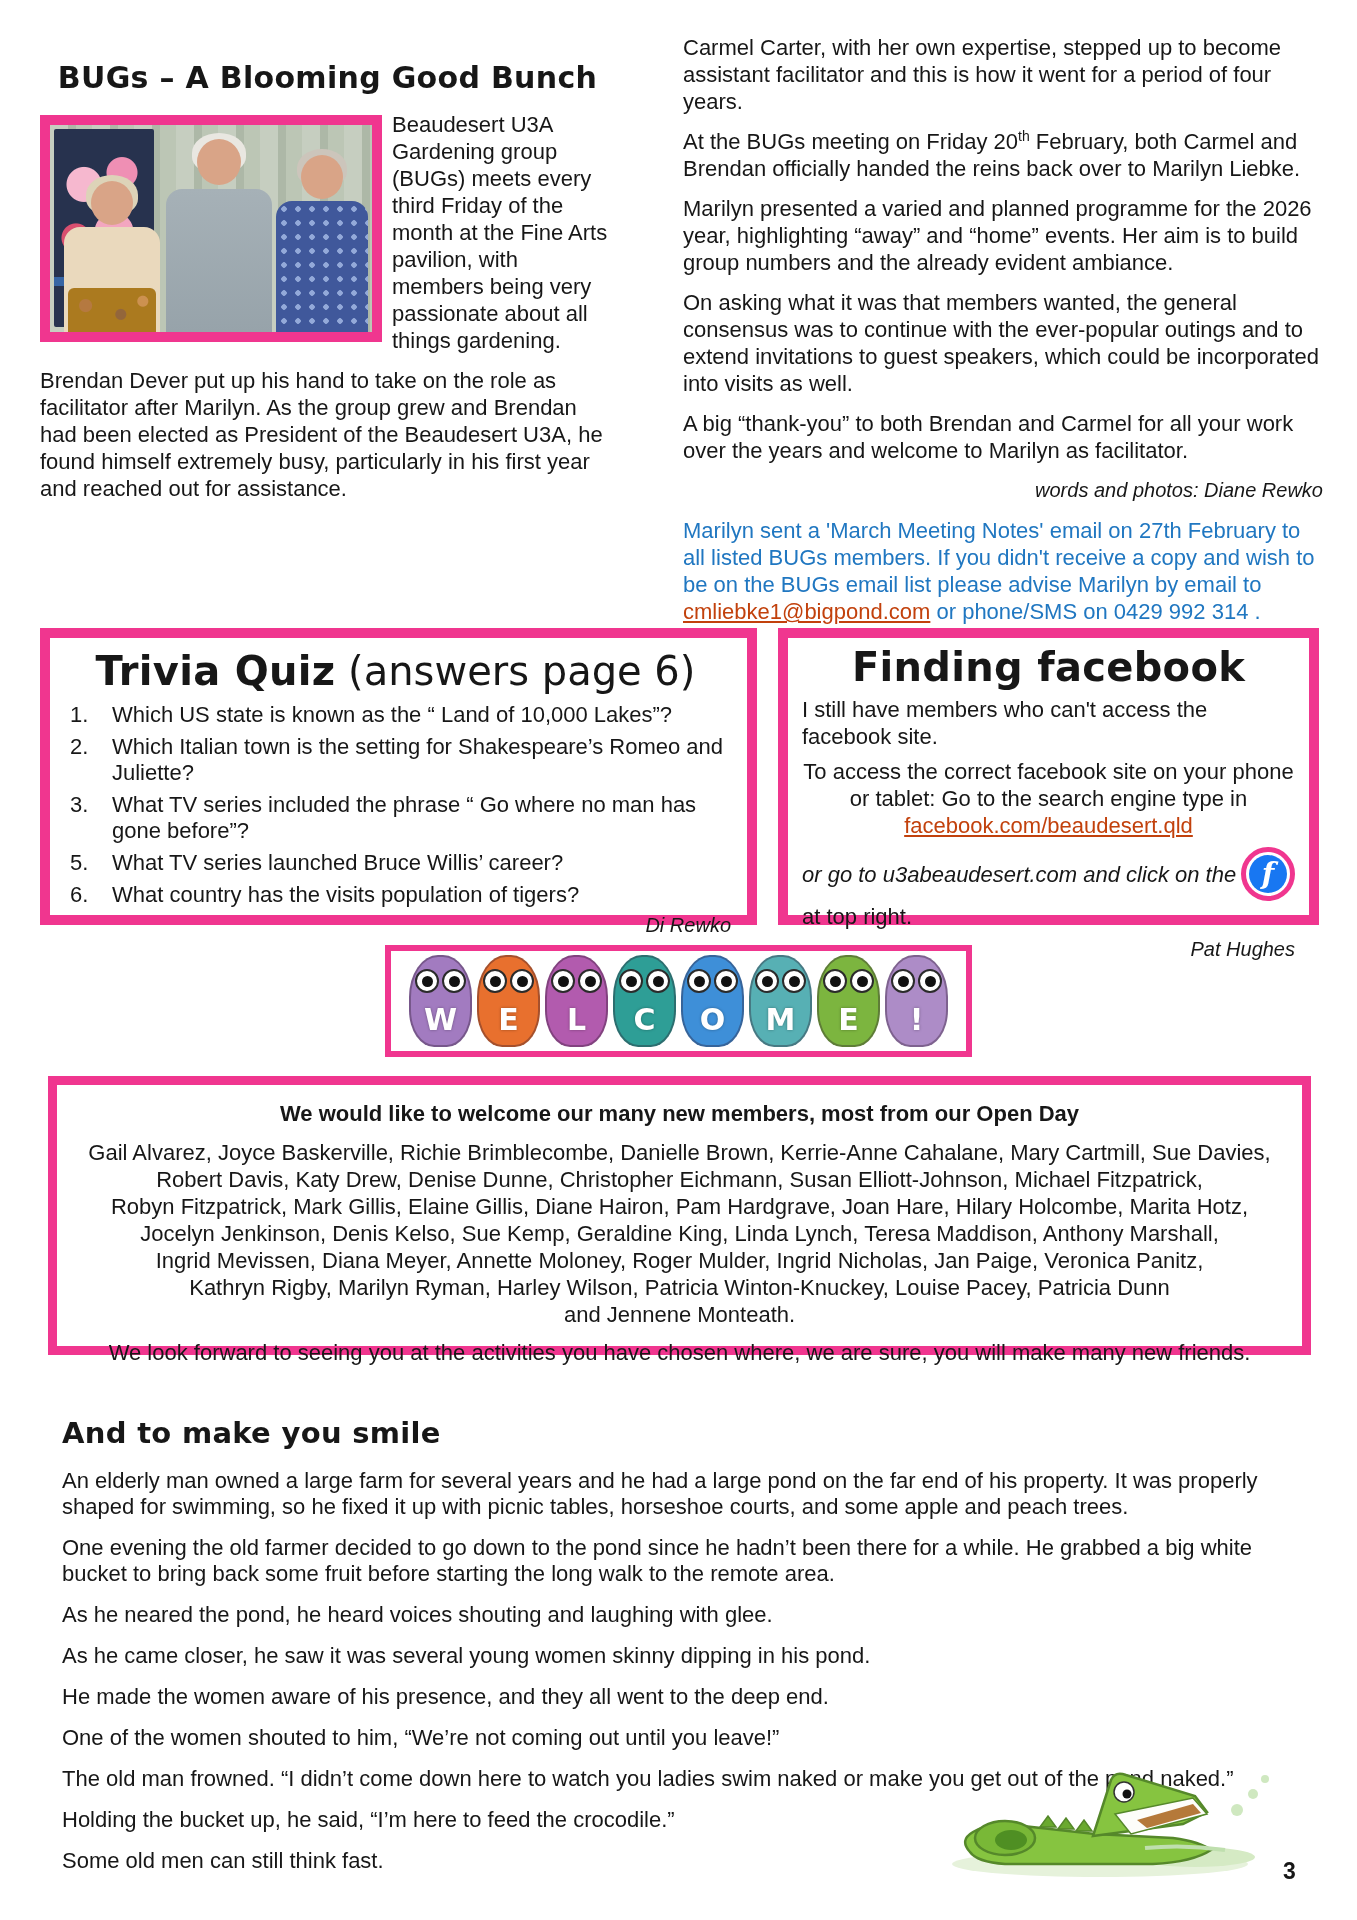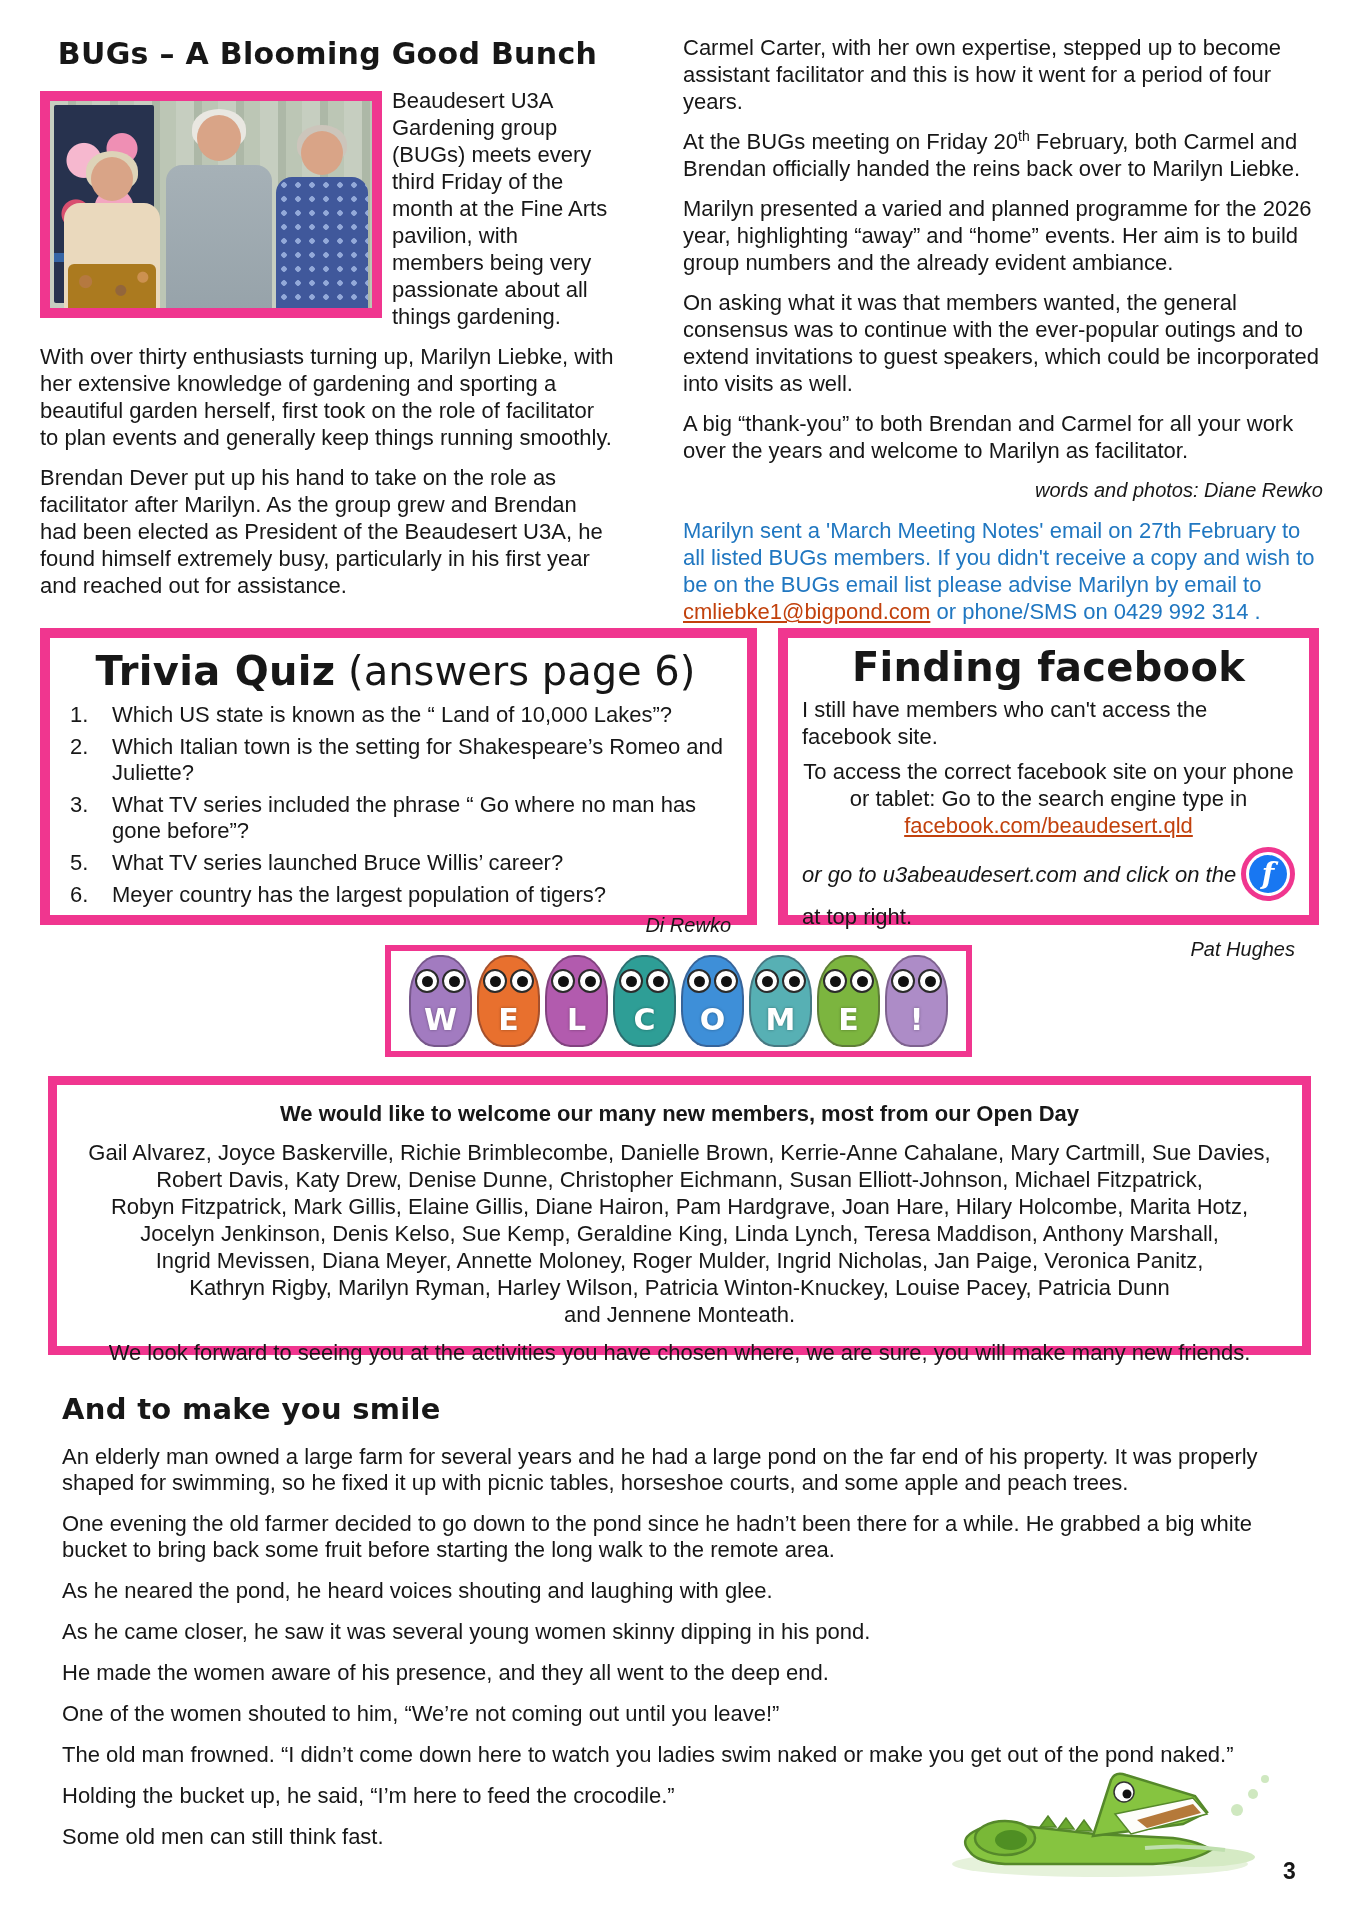--- a/index.html
+++ b/index.html
@@ -3,21 +3,21 @@
 <meta charset="utf-8">
 <style>
   * { margin:0; padding:0; box-sizing:border-box; }
   html,body { width:1357px; height:1920px; }
   body { background:#ffffff; font-family:"Liberation Sans", sans-serif; color:#171717; position:relative; }
   .abs { position:absolute; }
 
   
   p, .body-text { font-size:22px; line-height:27px; }
   .credit { text-align:right; font-style:italic; font-size:20px; }
-  .comic { font-family:"DejaVu Sans", sans-serif; font-weight:700; letter-spacing:.3px; }
+  .comic { font-family:"DejaVu Sans", sans-serif; font-weight:700; letter-spacing:.3px;margin-top:24px; }
   .comic-light { font-family:"DejaVu Sans", sans-serif; font-weight:400; }
 
   
   #left-article { left:40px; top:36px; width:575px; }
   #left-article h1 { font-size:30px; text-align:center; margin-bottom:16px; }
   #left-article p { margin-bottom:13px; }
   #group-photo { float:left; width:342px; height:227px; border:10px solid #F0368F; margin:4px 10px 2px 0; position:relative; overflow:hidden; background:#b5bfae; }
   .curtain { position:absolute; inset:0;
     background:repeating-linear-gradient(90deg,#c6cec0 0 18px,#adb8a7 18px 26px,#bcc6b5 26px 42px); }
   .screen { position:absolute; left:4px; top:4px; width:100px; height:198px; border-radius:2px;
@@ -131,21 +131,20 @@
         <div class="head"></div>
         <div class="torso"></div>
     </div>
     <div class="person p-right">
       <div class="hair"></div>
         <div class="head"></div>
         <div class="torso"></div>
     </div>
   </div>
   <p>Beaudesert U3A Gardening group (BUGs) meets every third Friday of the month at the Fine Arts pavilion, with members being very passionate about all things gardening.</p>
-  <p>With over thirty enthusiasts turning up, Marilyn Liebke, with her extensive knowledge of gardening and sporting a beautiful garden herself, first took on the role of facilitator to plan events and generally keep things running smoothly.</p>
   <p>Brendan Dever put up his hand to take on the role as facilitator after Marilyn. As the group grew and Brendan had been elected as President of the Beaudesert U3A, he found himself extremely busy, particularly in his first year and reached out for assistance.</p>
 </div>
 
 <div id="right-column" class="abs">
   <p>Carmel Carter, with her own expertise, stepped up to become assistant facilitator and this is how it went for a period of four years.</p>
   <p><span>At the BUGs meeting on Friday 20</span><sup>th</sup><span> February, both Carmel and Brendan officially handed the reins back over to Marilyn Liebke.</span></p>
   <p>Marilyn presented a varied and planned programme for the 2026 year, highlighting “away” and “home” events. Her aim is to build group numbers and the already evident ambiance.</p>
   <p>On asking what it was that members wanted, the general consensus was to continue with the ever-popular outings and to extend invitations to guest speakers, which could be incorporated into visits as well.</p>
   <p>A big “thank-you” to both Brendan and Carmel for all your work over the years and welcome to Marilyn as facilitator.</p>
   <p class="credit">words and photos: Diane Rewko</p>
@@ -165,21 +164,21 @@
   <div class="quiz-item">
       <span class="quiz-num">3.</span>
       <span>What TV series included the phrase “ Go where no man has gone before”?</span>
     </div>
   <div class="quiz-item">
       <span class="quiz-num">5.</span>
       <span>What TV series launched Bruce Willis’ career?</span>
     </div>
   <div class="quiz-item">
       <span class="quiz-num">6.</span>
-      <span>Meyer country has the largest population of tigers?</span>
+      <span>What country has the visits population of tigers?</span>
     </div>
   <div class="credit">Di Rewko</div>
 </div>
 
 <div id="fb-box" class="abs pink-box">
   <div class="box-title comic">Finding facebook</div>
   <p>I still have members who can't access the facebook site.</p>
   <p class="centered"><span>To access the correct facebook site on your phone or tablet: Go to the search engine type in</span><br>
     <a class="link">facebook.com/beaudesert.qld</a></p>
   <div class="fb-row">

